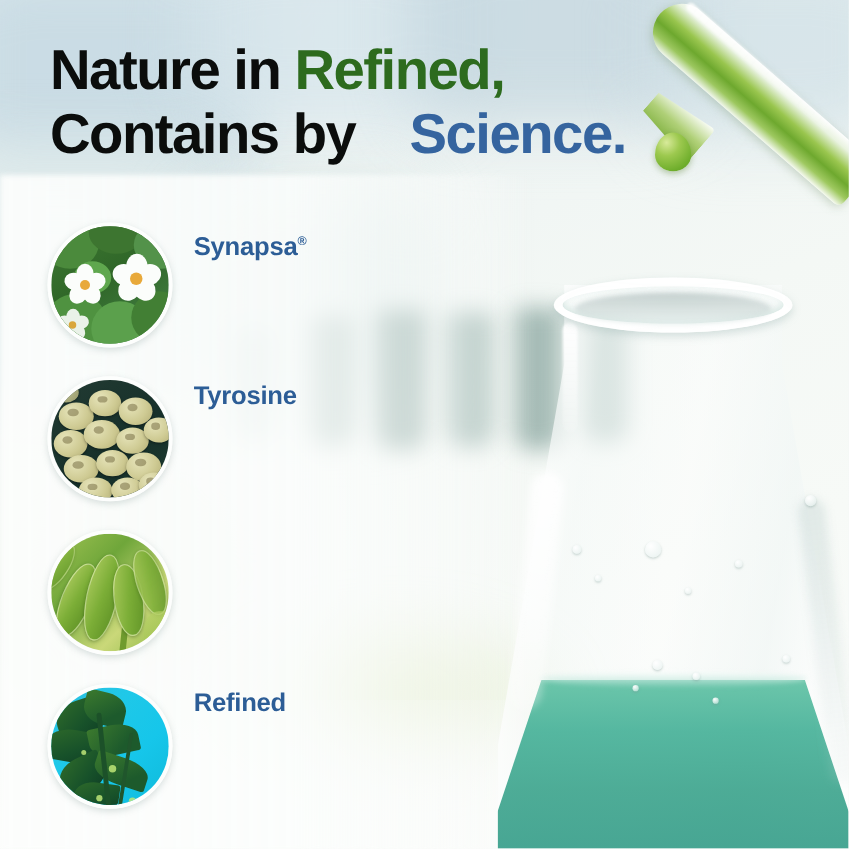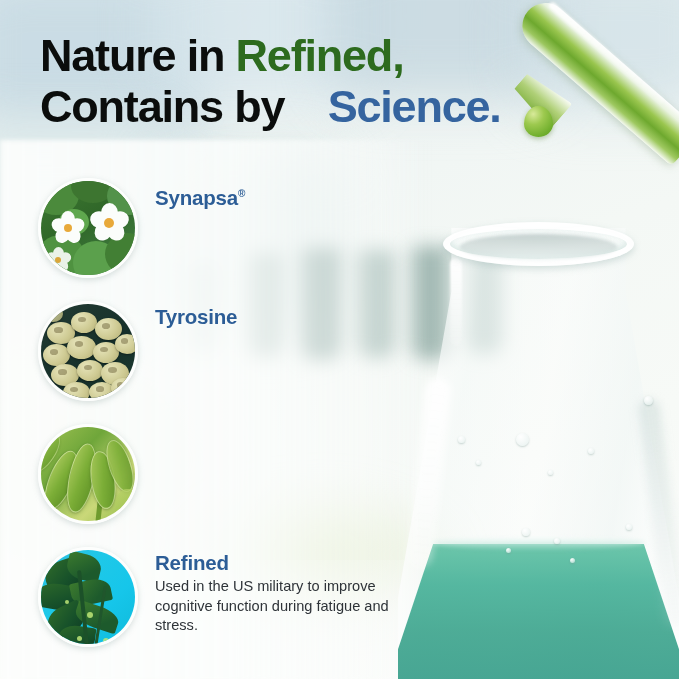--- a/index.html
+++ b/index.html
@@ -374,18 +374,17 @@
           <div class="stem" style="left:40px;top:20px;width:4px;height:76px;background:#1c5129;transform:rotate(-6deg);"></div>
           <div class="stem" style="left:58px;top:36px;width:3px;height:60px;background:#20562c;transform:rotate(9deg);"></div>
           <div class="bubl" style="left:46px;top:62px;width:6px;height:6px;"></div>
           <div class="bubl" style="left:36px;top:86px;width:5px;height:5px;"></div>
           <div class="bubl" style="left:62px;top:88px;width:6px;height:6px;"></div>
           <div class="bubl" style="left:24px;top:50px;width:4px;height:4px;"></div>
         </div>
       </div>
       <div class="ing-body">
         <div class="ing-name"><span>Refined</span></div>
-        <div class="ing-desc">Used in the US military to improve cognitive function during fatigue and stress.</div>
       </div>
     </div>
 
   </div>
 </div>
 
 </body></html>

